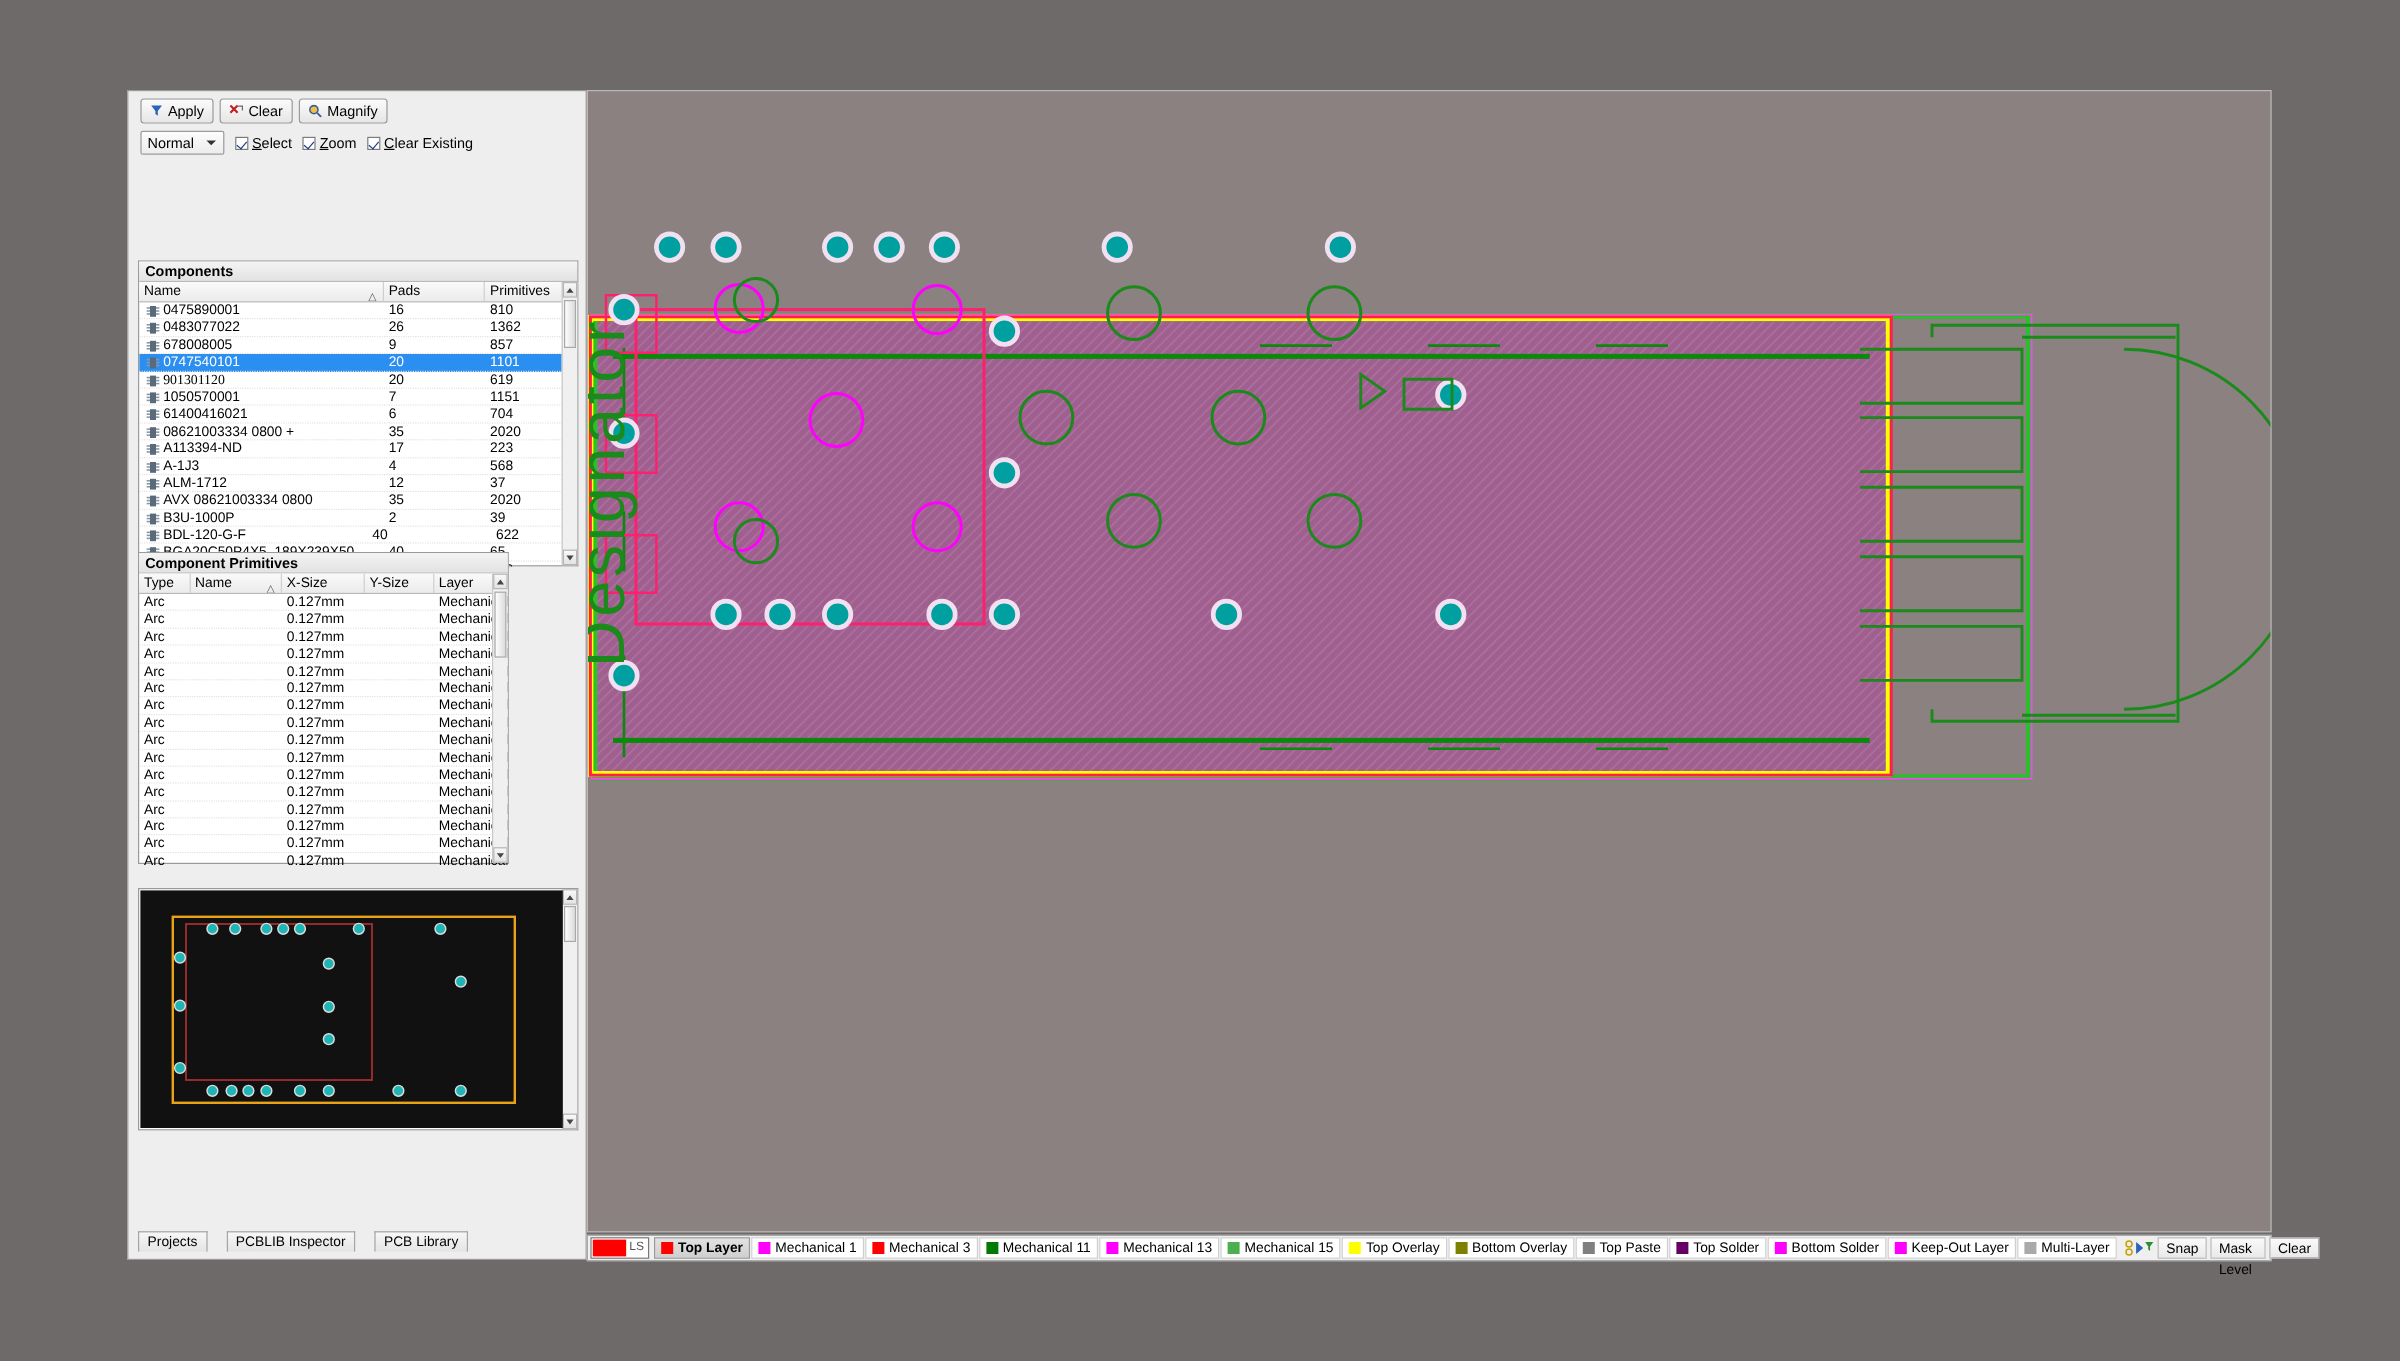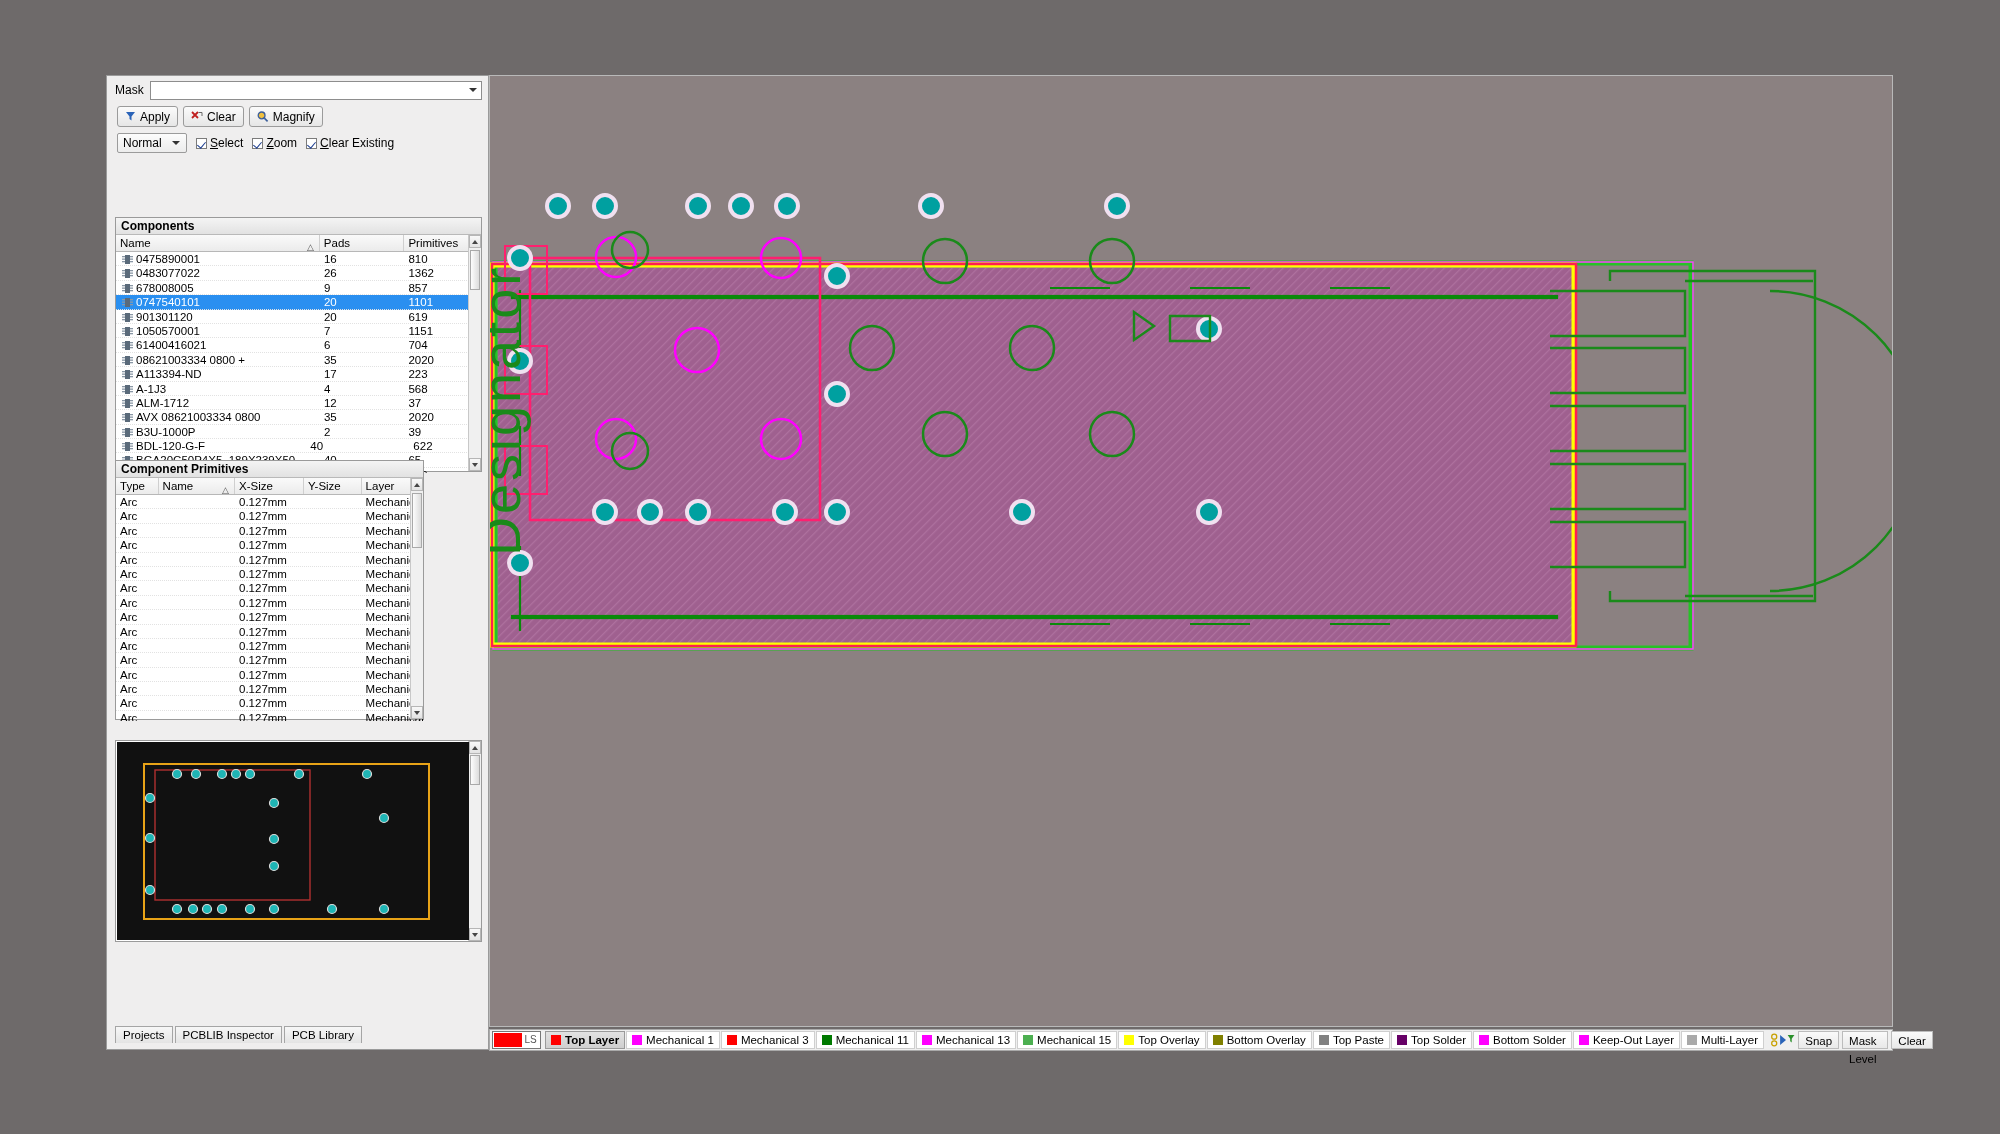--- a/index.html
+++ b/index.html
@@ -41,21 +41,21 @@
   
   .vscroll{position:absolute;right:0;top:17px;bottom:0;width:13px;background:#f0f0f0;border-left:1px solid #c8c8c8;box-sizing:border-box;}
   .vscroll .arrow{height:13px;background:linear-gradient(#f8f8f8,#e3e3e3);border:1px solid #b6b6b6;box-sizing:border-box;position:relative;}
   .vscroll .arrow.bot{position:absolute;bottom:0;left:0;right:0;}
   .vscroll .thumb{position:absolute;left:1px;right:1px;top:15px;height:40px;background:linear-gradient(90deg,#fdfdfd,#dcdcdc);border:1px solid #a9a9a9;box-sizing:border-box;}
   .tri{position:absolute;left:50%;top:50%;width:0;height:0;transform:translate(-50%,-50%);}
   .tri.up{border-left:3.5px solid transparent;border-right:3.5px solid transparent;border-bottom:4px solid #454545;}
   .tri.dn{border-left:3.5px solid transparent;border-right:3.5px solid transparent;border-top:4px solid #454545;}
 
   
-  #left-tabs{position:absolute;left:8px;bottom:6px;display:flex;gap:2px;}
+  #left-tabs{position:absolute;left:8px;bottom:6px;display:flex;gap:16px;}
   .ltab{height:17px;padding:0 7px;line-height:17px;font-size:11.5px;background:linear-gradient(#f7f7f7,#e4e4e4);border:1px solid #a5a5a5;border-bottom:none;box-sizing:border-box;cursor:default;}
 
   
   #canvas{position:absolute;left:489px;top:75px;right:19px;top:75px;width:1404px;height:952px;background:#8b8181;border:1px solid #b9b9b9;box-sizing:border-box;overflow:hidden;}
 
   
   #layerbar{position:absolute;left:489px;top:1029px;width:1404px;height:22px;background:#efefef;border:1px solid #a9a9a9;box-sizing:border-box;display:flex;align-items:center;padding:0 2px;}
   .lg{display:flex;align-items:center;gap:4px;height:18px;padding:0 5px;border:1px solid #cfcfcf;background:#fff;font-size:11.5px;white-space:nowrap;box-sizing:border-box;cursor:default;}
   .lg.active{background:linear-gradient(#e2e2e2,#cfcfcf);font-weight:bold;border-color:#9a9a9a;}
   .sw{width:10px;height:10px;display:inline-block;flex:0 0 auto;}
@@ -65,26 +65,20 @@
   .sbtn{height:18px;padding:0 6px;line-height:18px;font-size:11.5px;border:1px solid #bcbcbc;background:linear-gradient(#fafafa,#e9e9e9);margin-left:3px;box-sizing:border-box;cursor:default;}
   #statusicons{display:flex;align-items:center;margin-left:auto;padding-left:6px;}
 </style>
 </head>
 <body>
 
 <div id="root">
 
   <div id="left-panel">
 
-    <div class="mask-row">
-      <span class="mask-label">Mask</span>
-      <div class="mask-combo">
-        <span class="combo-arrow"></span>
-      </div>
-    </div>
 
     <div class="btn-row">
       <div class="tbtn">
         <svg width="11" height="11" viewBox="0 0 11 11">
             <path d="M1 1h9L6.5 5.4V9.5L4.5 8V5.4z" fill="#2a63b8"></path>
           </svg>
         <span>Apply</span>
       </div>
       <div class="tbtn">
         <svg width="12" height="11" viewBox="0 0 12 11">
@@ -195,21 +189,21 @@
                     <rect x="8" y="4.5" width="3" height="1.3"></rect>
                     <rect x="8" y="7" width="3" height="1.3"></rect>
                   </g>
                 </svg></span>
               <span>0747540101</span>
             </div>
             <div class="cell" style="width: 85px;">20</div>
             <div class="cell" style="width: 77px;">1101</div>
           </div>
           <div class="row">
-            <div class="cell" style="width: 205px; display: flex;">
+            <div class="cell" style="width: 205px; display: flex; font-family: Liberation Serif, serif;">
               <span class="ic"><svg width="11" height="11" viewBox="0 0 11 11">
                   <rect x="3" y="1" width="5" height="9" fill="#5a6a7a"></rect>
                   <g fill="#8a98a6">
                     <rect x="0" y="2" width="3" height="1.3"></rect>
                     <rect x="0" y="4.5" width="3" height="1.3"></rect>
                     <rect x="0" y="7" width="3" height="1.3"></rect>
                     <rect x="8" y="2" width="3" height="1.3"></rect>
                     <rect x="8" y="4.5" width="3" height="1.3"></rect>
                     <rect x="8" y="7" width="3" height="1.3"></rect>
                   </g>

